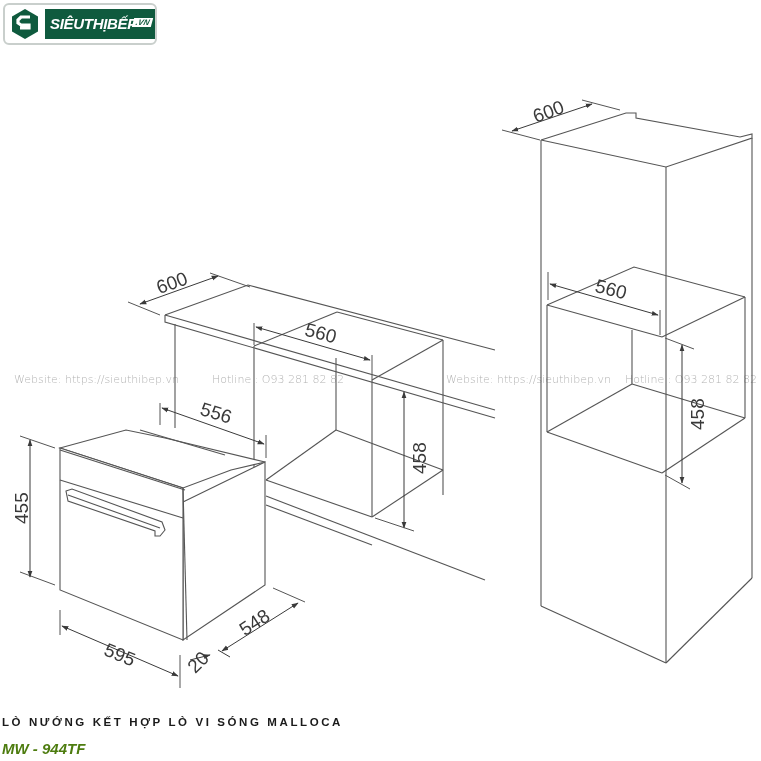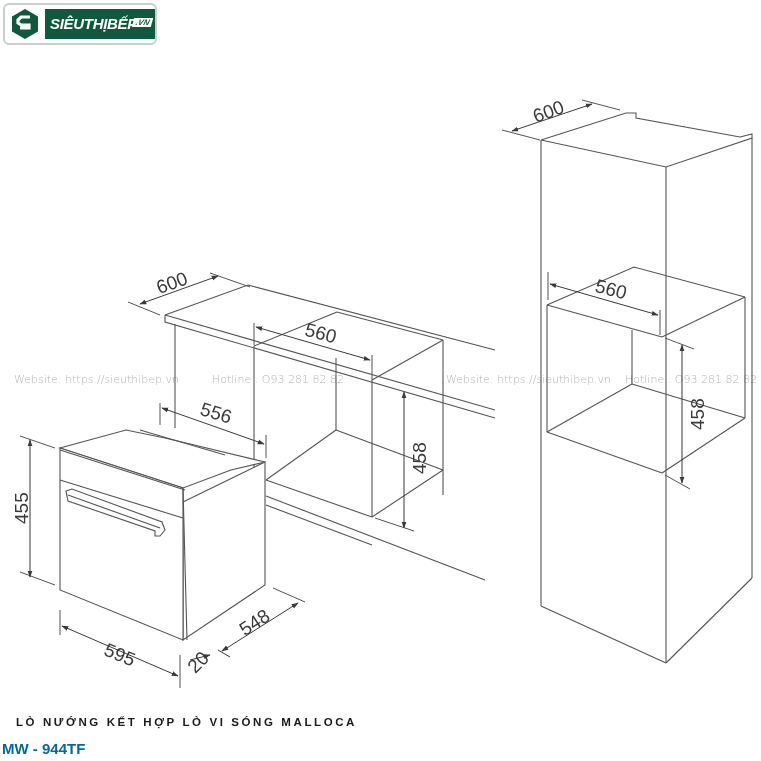--- a/index.html
+++ b/index.html
@@ -5,22 +5,22 @@
   html, body { margin:0; padding:0; background:#ffffff; }
   body { width:761px; height:761px; position:relative; overflow:hidden; font-family:"Liberation Sans", sans-serif; }
   .logo { position:absolute; left:3px; top:3px; width:154px; height:42px; border:2px solid #c9cfcc; border-radius:6px; box-sizing:border-box; background:#fff; }
   .logo-mark { position:absolute; left:4px; top:3px; width:32px; height:32px; }
   .logo-band { position:absolute; left:40px; top:4px; width:110px; height:30px; background:#0f5a3e; }
   .logo-text { position:absolute; left:5px; top:6px; color:#ffffff; font-weight:bold; font-style:italic; font-size:15px; letter-spacing:-0.3px; font-family:"Liberation Sans", sans-serif; }
   .logo-vn { position:absolute; right:3px; top:9px; background:#ffffff; color:#0f5a3e; font-size:8px; font-weight:bold; font-style:italic; padding:0 3px; transform:skewX(-15deg); }
   svg.drawing { position:absolute; left:0; top:0; }
   .dim { font-family:"Liberation Sans", sans-serif; font-size:19px; fill:#3a3a3a; }
   .wm { font-family:"DejaVu Sans", sans-serif; font-size:11px; fill:#b3b3b3; font-weight:200; }
-  .caption { position:absolute; left:16px; top:716px; font-size:11.5px; font-weight:bold; letter-spacing:2.6px; color:#1a1a1a; }
-  .model { position:absolute; left:2px; top:740px; font-size:15px; font-weight:bold; color:#0369a1; }
+  .caption { position:absolute; left:2px; top:716px; font-size:11.5px; font-weight:bold; letter-spacing:2.6px; color:#1a1a1a; }
+  .model { position:absolute; left:2px; top:740px; font-size:15px; font-weight:bold; color:#4d7c0f;font-style:italic; }
 </style>
 </head>
 <body>
 
 <div class="logo">
   <svg class="logo-mark" viewBox="0 0 32 32">
     <polygon points="16,1 29,8.5 29,23.5 16,31 3,23.5 3,8.5" fill="#0f5a3e"></polygon>
     <path d="M21,9 L12,9 L9,12 L9,15 L12,17 L20,17 L20,20 L11,20" stroke="#ffffff" stroke-width="3.2" fill="none" stroke-linejoin="miter"></path>
   </svg>
   <div class="logo-band">

